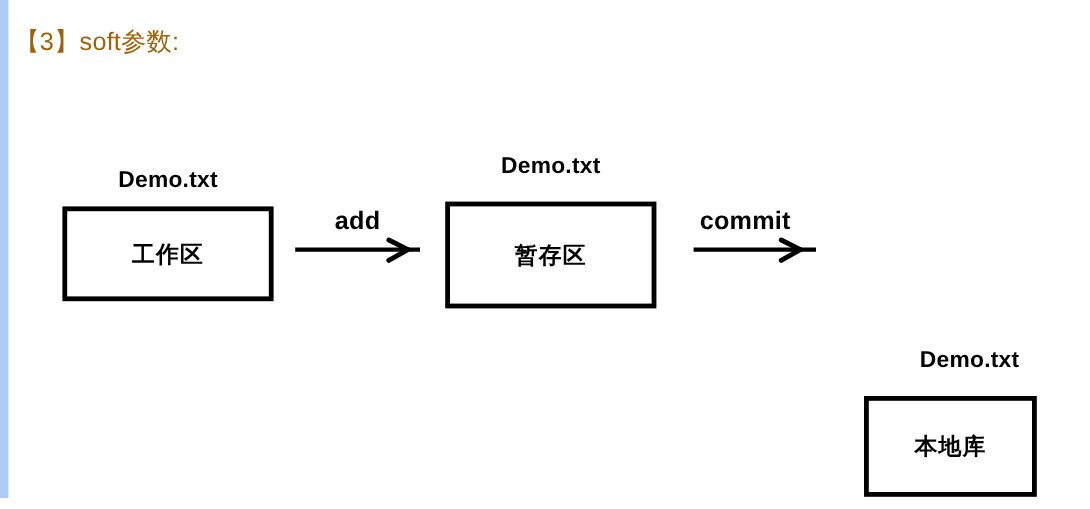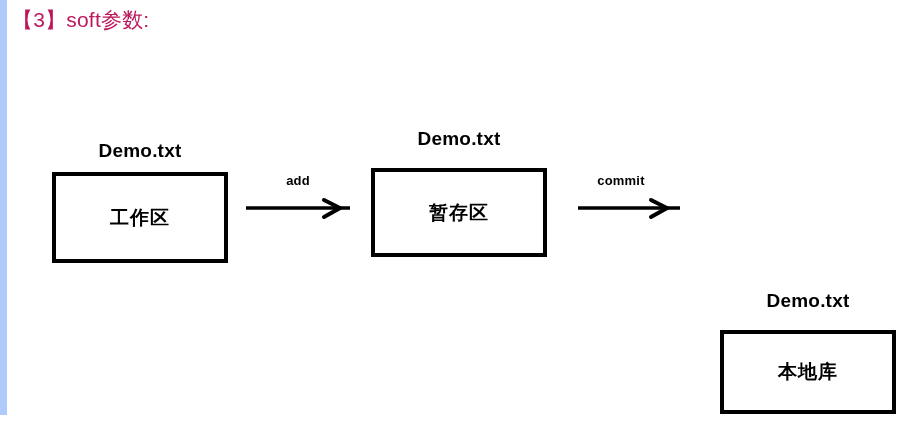--- a/index.html
+++ b/index.html
@@ -36,21 +36,22 @@
     left: 12px;
     top: 4px;
     width: 700px;
   }
   .heading-line {
     font-size: 21px;
     line-height: 31px;
     font-weight: 400;
     letter-spacing: 0.2px;
     white-space: nowrap;
-    color: #be185d;
+    color: #a16207;
+    margin-top: 16px;
   }
 
   
   .node {
     position: absolute;
     box-sizing: border-box;
     border: 4px solid #000000;
     background: #ffffff;
     display: flex;
     align-items: center;
@@ -78,38 +79,38 @@
   .arrow {
     position: absolute;
     height: 30px;
   }
   .arrow svg {
     display: block;
     overflow: visible;
   }
   .arrow-label {
     position: absolute;
-    font-size: 13px;
+    font-size: 21px;
     font-weight: 700;
     letter-spacing: 0.2px;
     color: #000000;
     text-align: center;
     white-space: nowrap;
   }
 
   
-  #node-workspace      { left: 52px;  top: 172px; width: 176px; height: 91px; }
+  #node-workspace      { left: 52px;  top: 172px; width: 176px; height: 79px; }
   #caption-workspace   { left: 52px;  top: 140px; width: 176px; }
 
   
   #node-staging        { left: 371px; top: 168px; width: 176px; height: 89px; text-align: center; }
   #caption-staging     { left: 371px; top: 128px; width: 176px; }
 
   
-  #node-localrepo      { left: 720px; top: 330px; width: 176px; height: 84px; font-family: Liberation Serif, serif; }
+  #node-localrepo      { left: 720px; top: 330px; width: 144px; height: 84px; font-family: Liberation Serif, serif; }
   #caption-localrepo   { left: 720px; top: 290px; width: 176px; }
 
   
   #arrow-add           { left: 246px; top: 196px; width: 104px; }
   #label-add           { left: 246px; top: 173px; width: 104px; }
 
   #arrow-commit        { left: 578px; top: 196px; width: 102px; }
   #label-commit        { left: 570px; top: 173px; width: 102px; }
 </style>
 </head>

